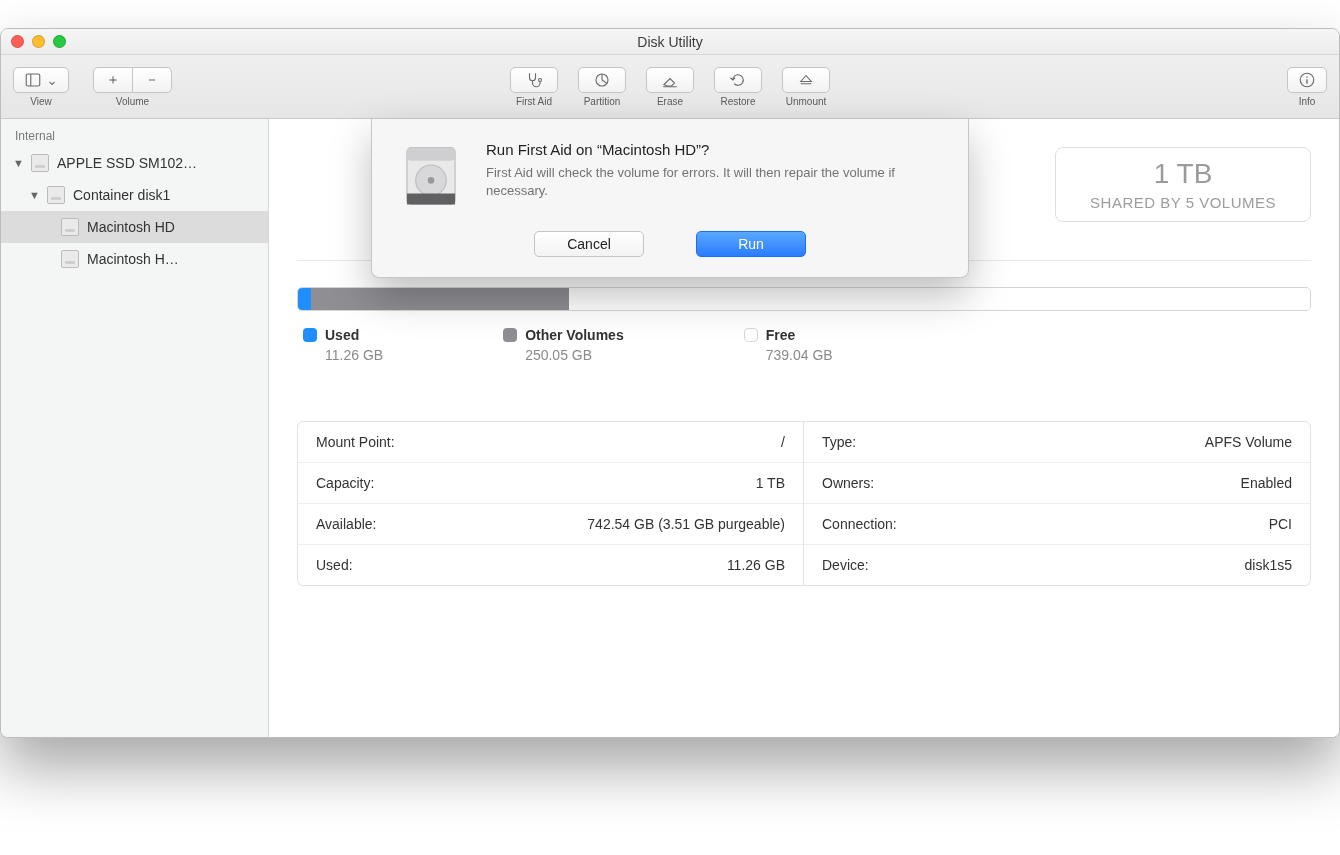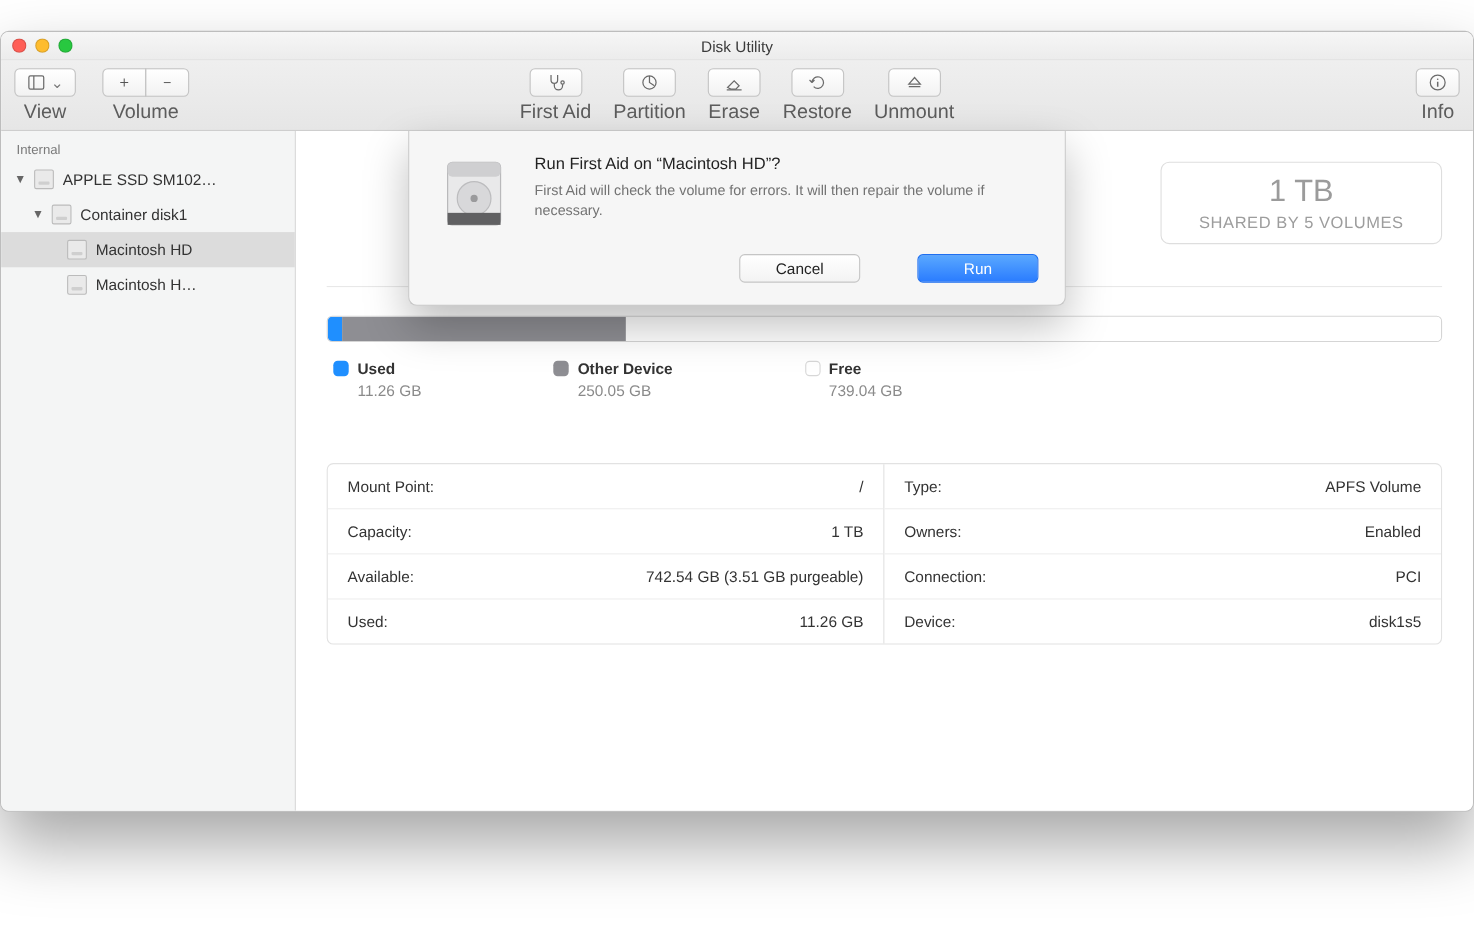--- a/index.html
+++ b/index.html
@@ -45,21 +45,21 @@
     height: 26px; min-width: 40px;
     background: linear-gradient(#ffffff,#f2f2f2);
     border: 1px solid #c4c4c4; border-radius: 5px;
     display:flex; align-items:center; justify-content:center;
     font-size: 14px; color:#555;
   }
   .tb-seg { display:flex; }
   .tb-seg .tb-btn { border-radius:0; margin-left:-1px; }
   .tb-seg .tb-btn:first-child{ border-radius:5px 0 0 5px; margin-left:0;}
   .tb-seg .tb-btn:last-child{ border-radius:0 5px 5px 0;}
-  .tb-label { font-size:18px; color:#5c5c5c; }
+  .tb-label { font-size:10px; color:#5c5c5c; }
   .tb-spacer { flex:1; }
   .tb-center { display:flex; gap:20px; position:absolute; left:50%; transform:translateX(-50%);}
   .toolbar { position:relative; }
   .ico { width:18px; height:18px; color:#6a6a6a; }
   
   .body { flex:1; display:flex; min-height:0; }
   .sidebar {
     width: 268px; background:#f4f5f5; border-right:1px solid #d6d6d6;
     padding-top: 10px; font-size:14px;
   }
@@ -110,21 +110,21 @@
     border-top:none;
     border-radius:0 0 8px 8px;
     box-shadow:0 18px 40px rgba(0,0,0,0.25);
     padding:22px 24px 20px;
     display:flex; flex-direction:column; gap:14px;
   }
   .sheet-top{ display:flex; gap:20px;}
   .sheet-hd-ico{ width:70px; height:70px; flex-shrink:0;}
   .sheet-title{ font-size:15px; font-weight:400; color:#222; margin-bottom:6px;}
   .sheet-msg{ font-size:13px; color:#737373; line-height:1.4;}
-  .sheet-btns{ display:flex; gap:14px; justify-content:flex-end; margin-top:6px;}
+  .sheet-btns{ display:flex; gap:14px; justify-content:center; margin-top:6px;}
   .btn {
     min-width:110px; height:26px; border-radius:5px; font-size:14px;
     display:flex;align-items:center;justify-content:center;
     border:1px solid #c5c5c5; background:linear-gradient(#fff,#f3f3f3); color:#222;
   }
   .btn.primary{ background:linear-gradient(#5aa8ff,#2a7cff); color:#fff; border:1px solid #1e6ff0;margin-left:38px;}
 </style>
 </head>
 <body>
 
@@ -267,21 +267,21 @@
         <div class="leg">
           <div class="leg-row1">
               <span class="sw blue"></span>
               <span>Used</span>
             </div>
           <div class="leg-row2">11.26 GB</div>
         </div>
         <div class="leg">
           <div class="leg-row1">
               <span class="sw gray"></span>
-              <span>Other Device</span>
+              <span>Other Volumes</span>
             </div>
           <div class="leg-row2">250.05 GB</div>
         </div>
         <div class="leg">
           <div class="leg-row1">
               <span class="sw white"></span>
               <span>Free</span>
             </div>
           <div class="leg-row2">739.04 GB</div>
         </div>

